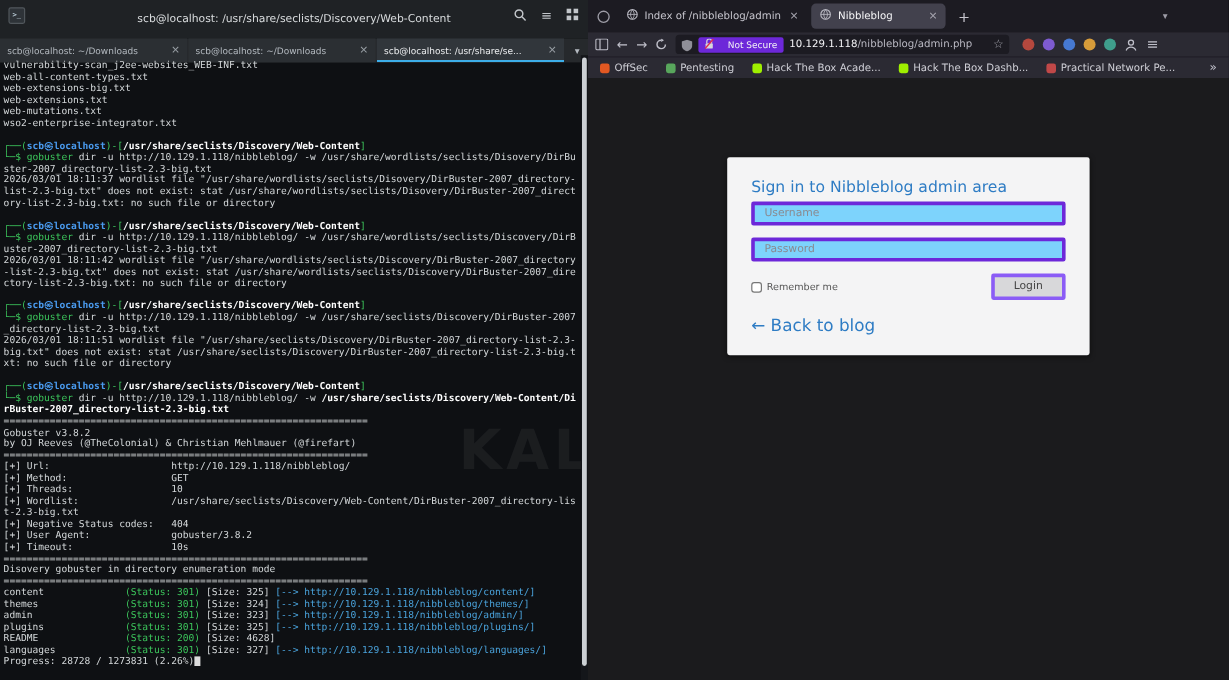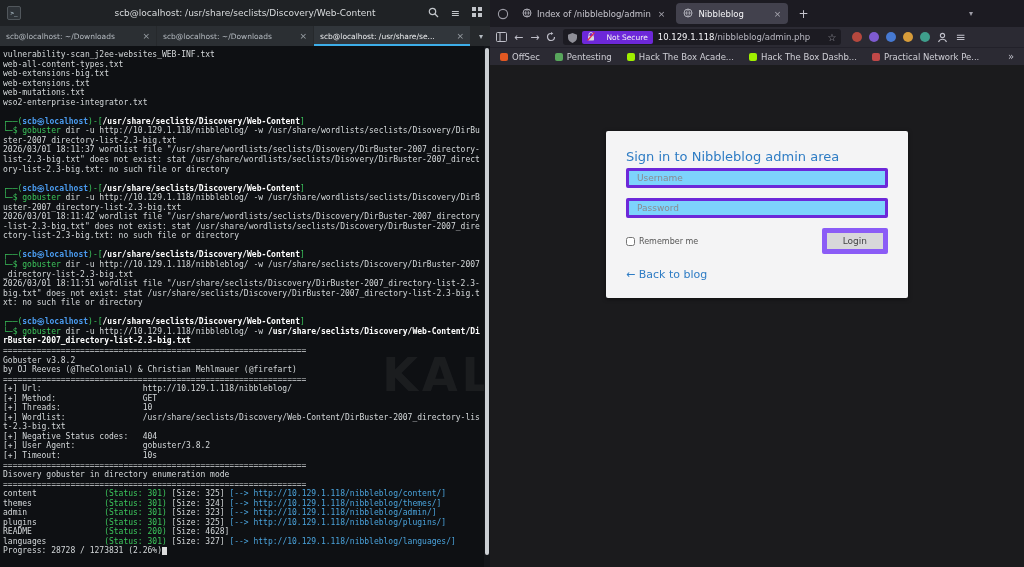--- a/index.html
+++ b/index.html
@@ -1,21 +1,21 @@
 <!DOCTYPE html>
 <html><head>
 <meta charset="utf-8">
 <style>
   html,body{margin:0;padding:0;width:1024px;height:567px;overflow:hidden;background:#000;
     font-family:"DejaVu Sans","Liberation Sans",sans-serif;}
   *{box-sizing:border-box;}
 
   
   .terminal-window{position:absolute;left:0;top:0;width:490px;height:567px;background:#0e1013;}
-  .term-titlebar{position:relative;height:26px;background:#1f2225;display:flex;align-items:center;justify-content:center;}
+  .term-titlebar{position:relative;height:32px;background:#1f2225;display:flex;align-items:center;justify-content:center;}
   .term-title{font-size:9px;color:#d9dcde;}
   .term-appicon{position:absolute;left:7px;top:6px;width:14px;height:14px;background:#2e3338;border:1px solid #51575c;
     border-radius:2px;color:#cfe3ef;font:6px/12px "DejaVu Sans Mono",monospace;text-align:center;}
   .tb-icons{position:absolute;right:8px;top:0;height:26px;display:flex;align-items:center;gap:12px;}
   .tb-icon{color:#c2c6ca;font-size:11px;line-height:1;cursor:default;}
   .term-tabs{height:20px;background:#26292c;display:flex;align-items:stretch;}
   .term-tab{width:156px;display:flex;align-items:center;padding:0 6px;font-size:7.5px;color:#b4bac0;
     background:#2b2f33;margin-right:1px;position:relative;white-space:nowrap;overflow:hidden;}
   .term-tab.active{background:#31363b;color:#eceef0;box-shadow:inset 0 -2px 0 #3daee9;}
   .term-tab .tab-label{overflow:hidden;text-overflow:ellipsis;flex:1;}
@@ -68,23 +68,23 @@
   
   .login-card{position:absolute;left:116px;top:66px;width:302px;padding:18px 20px 16px;background:#f4f4f5;
     border-radius:2px;box-shadow:0 1px 4px rgba(0,0,0,.5);}
   .login-title{margin:0 0 4px;font-size:13px;font-weight:normal;color:#2e7cc4;}
   .login-input{display:block;width:100%;height:20px;background:#7dd3fc;border:3px solid #6d28d9;border-radius:2px;
     margin:0 0 10px;padding:0 8px;font-size:9px;color:#333;font-family:inherit;}
   .login-input::placeholder{color:#8a8a90;}
   .login-row{display:flex;align-items:center;justify-content:space-between;margin-top:2px;}
   .remember{display:flex;align-items:center;gap:4px;font-size:8px;color:#555;}
   .remember input{width:9px;height:9px;margin:0;}
-  .login-btn{background:#d8d8da;border:5px solid #8b5cf6;border-radius:2px;font-size:9px;color:#444;
+  .login-btn{background:#d8d8da;border:3px solid #8b5cf6;border-radius:2px;font-size:9px;color:#444;
     padding:3px 16px;font-family:inherit;}
-  .back-link{display:inline-block;margin-top:14px;font-size:11px;color:#2e7cc4;text-decoration:none;}
+  .back-link{display:inline-block;margin-top:14px;font-size:14px;color:#2e7cc4;text-decoration:none;}
 </style>
 </head>
 <body>
 
 <div class="terminal-window">
   <div class="term-titlebar">
     <span class="term-appicon">&gt;_</span>
     <span class="term-title">scb@localhost: /usr/share/seclists/Discovery/Web-Content</span>
     <span class="tb-icons">
       <span class="tb-icon">

